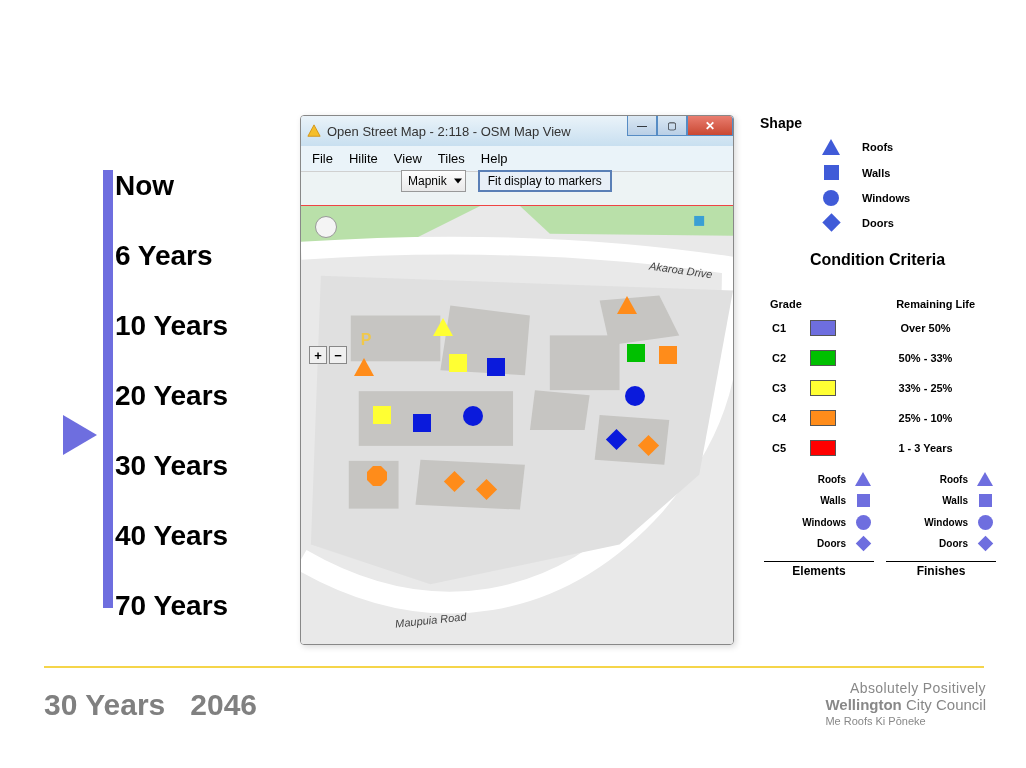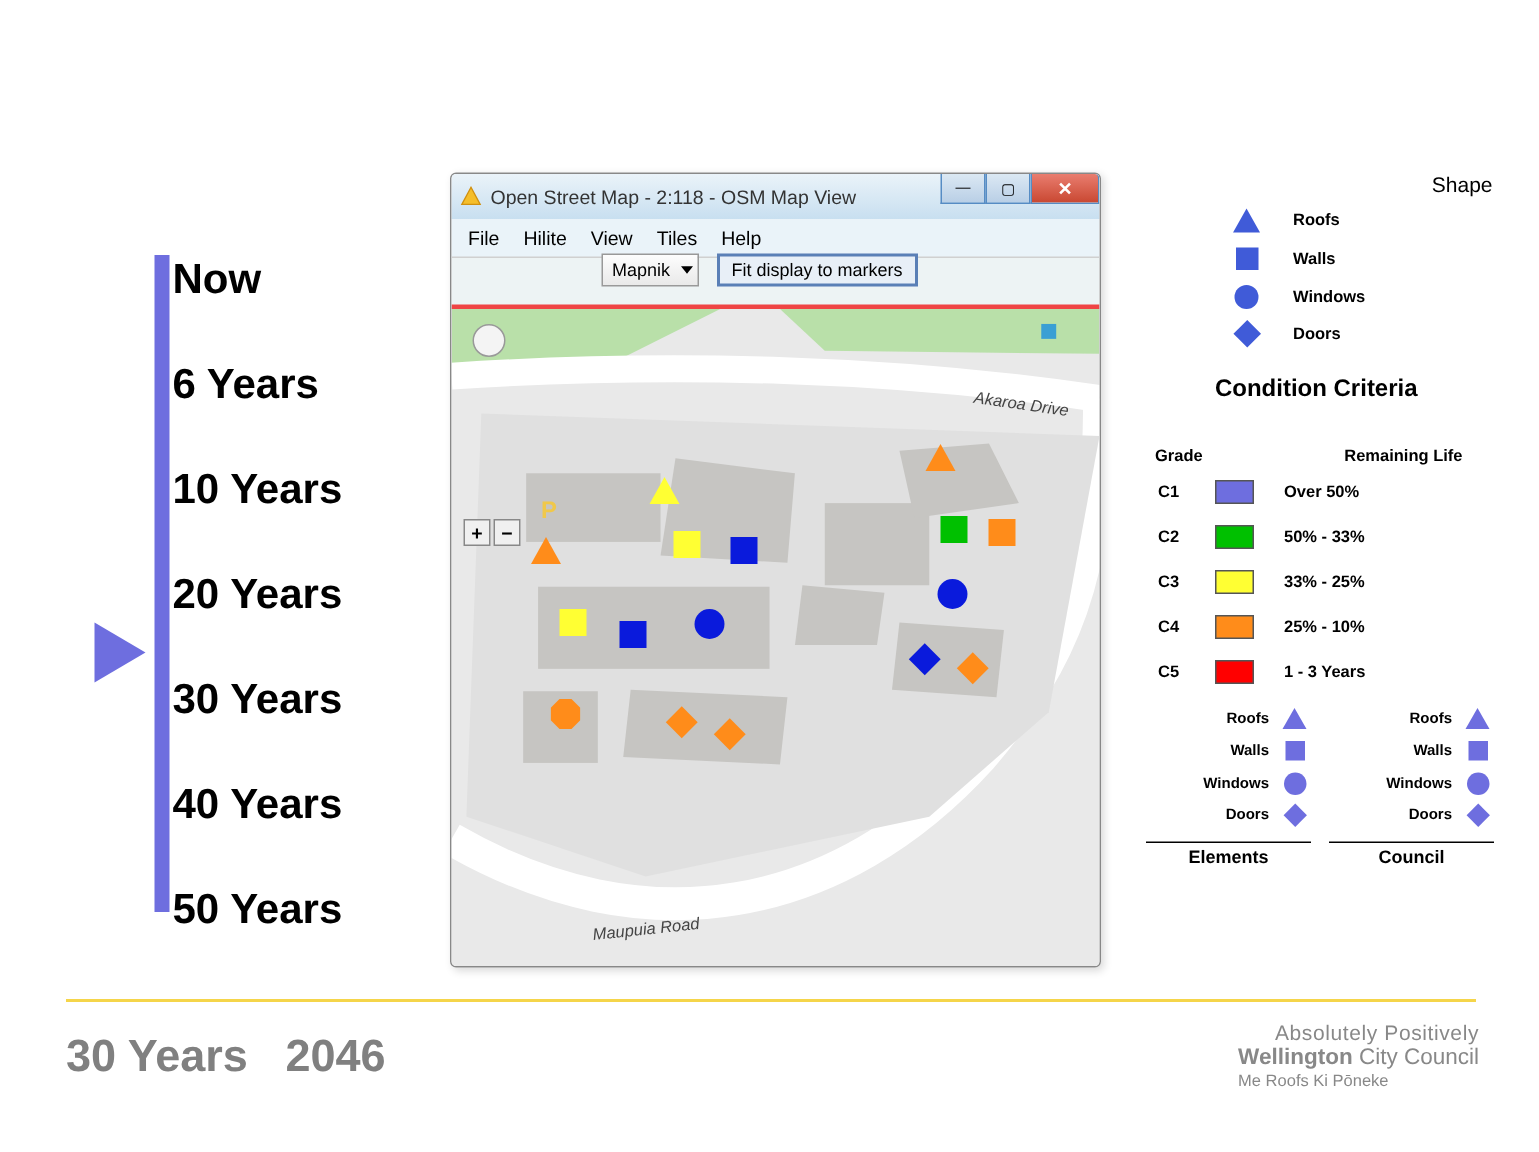--- a/index.html
+++ b/index.html
@@ -16,21 +16,21 @@
     .osm-window { position: absolute; left: 300px; top: 115px; width: 434px; height: 530px; border: 1px solid #888; border-radius: 4px; overflow: hidden; box-shadow: 2px 2px 6px rgba(0,0,0,0.15); }
     .osm-titlebar { height: 30px; background: linear-gradient(#eaf3f9, #c8dff0); display: flex; align-items: center; padding: 0 6px; font-size: 13px; position: relative; }
     .osm-titlebar .title-icon { width: 14px; height: 14px; margin-right: 6px; }
     .osm-titlebar .title-icon svg { width: 14px; height: 14px; }
     .osm-titlebar .title-text { color: #333; }
     .osm-win-buttons { position: absolute; right: 0; top: 0; display: flex; }
     .osm-win-btn { width: 30px; height: 20px; display: flex; align-items: center; justify-content: center; border: 1px solid #568cc4; border-top: none; font-size: 10px; background: linear-gradient(#dbe8f3,#b9cfe6); }
     .osm-win-close { background: linear-gradient(#e97d6f,#c94832); width: 46px; border-top-right-radius: 3px; color: #fff; font-weight: bold; font-size: 12px; }
     .osm-menubar { height: 26px; background: #eaf3f9; display: flex; align-items: center; padding: 0 6px; font-size: 13px; gap: 6px; border-bottom: 1px solid #d0d0d0; }
     .osm-menu-item { padding: 2px 5px; cursor: default; }
-    .osm-toolbar { height: 34px; background: #edf3f4; display: flex; align-items: center; padding: 0 100px 16px 100px; gap: 12px; border-bottom: 3px solid #ef4444; }
+    .osm-toolbar { height: 34px; background: #edf3f4; display: flex; align-items: center; padding: 0 100px 16px 100px; gap: 12px; border-bottom: 1px solid #ef4444; }
     .osm-select { height: 22px; border: 1px solid #999; background: linear-gradient(#fdfdfd,#e9e9e9); font-size: 12px; padding: 0 18px 0 6px; position: relative; display: inline-flex; align-items: center; }
     .osm-select::after { content:""; position: absolute; right: 3px; top: 50%; transform: translateY(-50%); width: 0; height: 0; border-top: 5px solid #000; border-left: 4px solid transparent; border-right: 4px solid transparent; }
     .osm-button { height: 22px; border: 2px solid #5a7fb6; background: #e8eff7; font-size: 12px; padding: 0 8px; display: inline-flex; align-items: center; }
     .osm-map { position: relative; height: calc(100% - 90px); background: #e9e9e9; overflow: hidden; }
 
     
     .map-bg { position: absolute; inset: 0; }
     .map-bg svg { width: 100%; height: 100%; display: block; }
 
     .zoom-ctrl { position: absolute; left: 8px; top: 140px; display: flex; }
@@ -44,37 +44,37 @@
 
     
     .marker { position: absolute; }
     .m-tri { width: 0; height: 0; border-left: 10px solid transparent; border-right: 10px solid transparent; }
     .m-sq { width: 18px; height: 18px; }
     .m-cir { width: 20px; height: 20px; border-radius: 50%; }
     .m-dia { width: 15px; height: 15px; transform: rotate(45deg); }
 
     
     .legend { position: absolute; left: 760px; top: 115px; width: 235px; font-size: 13px; }
-    .legend-title { text-align: right; font-weight: normal; font-size: 14px; margin-bottom: 8px; }
+    .legend-title { text-align: left; font-weight: bold; font-size: 14px; margin-bottom: 8px; }
     .shape-legend { display: flex; flex-direction: column; gap: 10px; align-items: flex-start; padding-left: 60px; margin-bottom: 22px; }
     .shape-row { display: flex; align-items: center; gap: 20px; }
     .shape-row .shape-icon { width: 22px; display: flex; justify-content: center; }
     .shape-row .shape-label { font-size: 11px; font-weight: bold; }
     .mini-tri { width: 0; height: 0; border-left: 9px solid transparent; border-right: 9px solid transparent; border-bottom: 16px solid #405bd8; }
     .mini-sq { width: 15px; height: 15px; background: #405bd8; }
     .mini-cir { width: 16px; height: 16px; border-radius: 50%; background: #405bd8; }
     .mini-dia { width: 13px; height: 13px; background: #405bd8; transform: rotate(45deg); }
 
     .cond-title { font-weight: bold; font-size: 16px; text-align: center; margin-bottom: 6px; }
     .cond-header { display: flex; justify-content: space-between; font-size: 11px; font-weight: bold; padding: 0 20px 0 10px; margin-bottom: 10px; margin-top: 29px; }
     .cond-rows { display: flex; flex-direction: column; gap: 14px; padding-left: 12px; }
     .cond-row { display: flex; align-items: center; gap: 14px; font-size: 11px; font-weight: bold; }
     .cond-row .grade { width: 24px; }
     .cond-row .swatch { width: 26px; height: 16px; border: 1px solid #555; }
-    .cond-row .life { flex: 1; padding-left: 6px; }
+    .cond-row .life { flex: 1; padding-left: 6px; text-align: center; }
 
     .elem-fin { display: flex; gap: 12px; margin-top: 16px; padding-left: 4px; }
     .elem-col { display: flex; flex-direction: column; gap: 8px; align-items: center; }
     .elem-item { display: flex; align-items: center; gap: 6px; font-size: 10px; font-weight: bold; width: 110px; justify-content: flex-end; }
     .elem-item .ei-label { width: 54px; text-align: right; }
     .elem-item .ei-icon { width: 22px; display: flex; justify-content: center; }
     .ef-tri { width: 0; height: 0; border-left: 8px solid transparent; border-right: 8px solid transparent; }
     .ef-sq { width: 13px; height: 13px; }
     .ef-cir { width: 15px; height: 15px; border-radius: 50%; }
     .ef-dia { width: 11px; height: 11px; transform: rotate(45deg); }
@@ -98,21 +98,21 @@
 <div class="timeline">
   <div class="timeline-bar"></div>
   <div class="timeline-arrow"></div>
   <div class="timeline-items" id="timeline-items">
       <div class="timeline-item">Now</div>
       <div class="timeline-item">6 Years</div>
       <div class="timeline-item">10 Years</div>
       <div class="timeline-item">20 Years</div>
       <div class="timeline-item">30 Years</div>
       <div class="timeline-item">40 Years</div>
-      <div class="timeline-item">50 Years</div>
+      <div class="timeline-item">70 Years</div>
     </div>
 </div>
 
 <div class="osm-window">
   <div class="osm-titlebar">
     <span class="title-icon">
       <svg viewBox="0 0 16 16">
           <polygon points="8,1 15,14 1,14" fill="#f5be2b" stroke="#d09010" stroke-width="1"></polygon>
         </svg>
     </span>
@@ -333,21 +333,21 @@
           <span class="ei-icon">
             <span class="ef-cir" style="background: rgb(110, 110, 223);"></span>
           </span>
         </div>
         <div class="elem-item">
           <span class="ei-label">Doors</span>
           <span class="ei-icon">
             <span class="ef-dia" style="background: rgb(110, 110, 223);"></span>
           </span>
         </div>
-        <div class="ef-head">Council</div>
+        <div class="ef-head">Finishes</div>
       </div>
   </div>
 </div>
 
 <div class="footer-rule"></div>
 <div class="footer-left">
   <span>30 Years</span>&nbsp;&nbsp;&nbsp;<span>2046</span>
 </div>
 <div class="footer-right">
   <div class="l1">Absolutely Positively</div>

